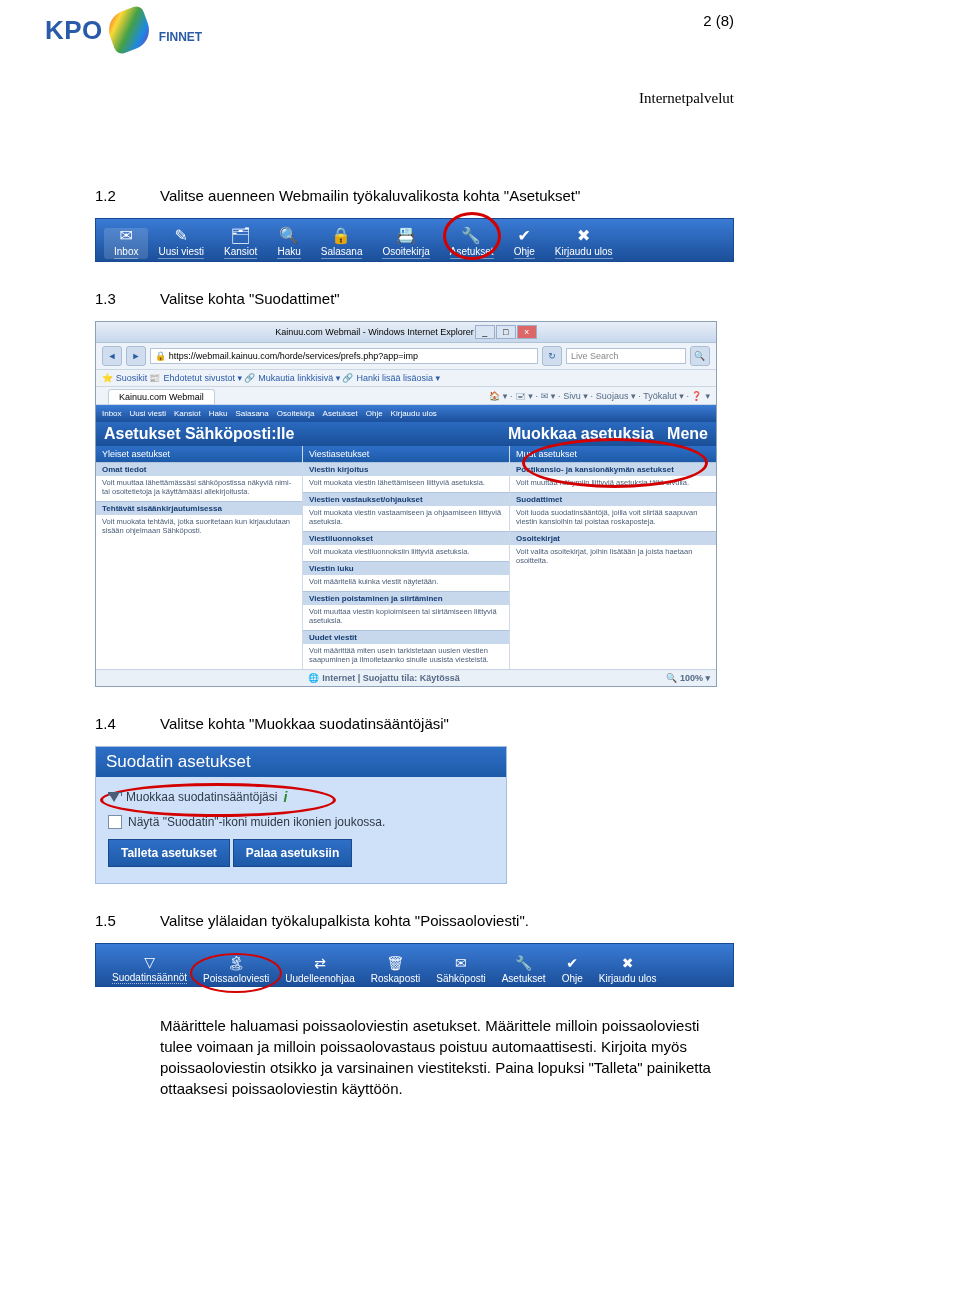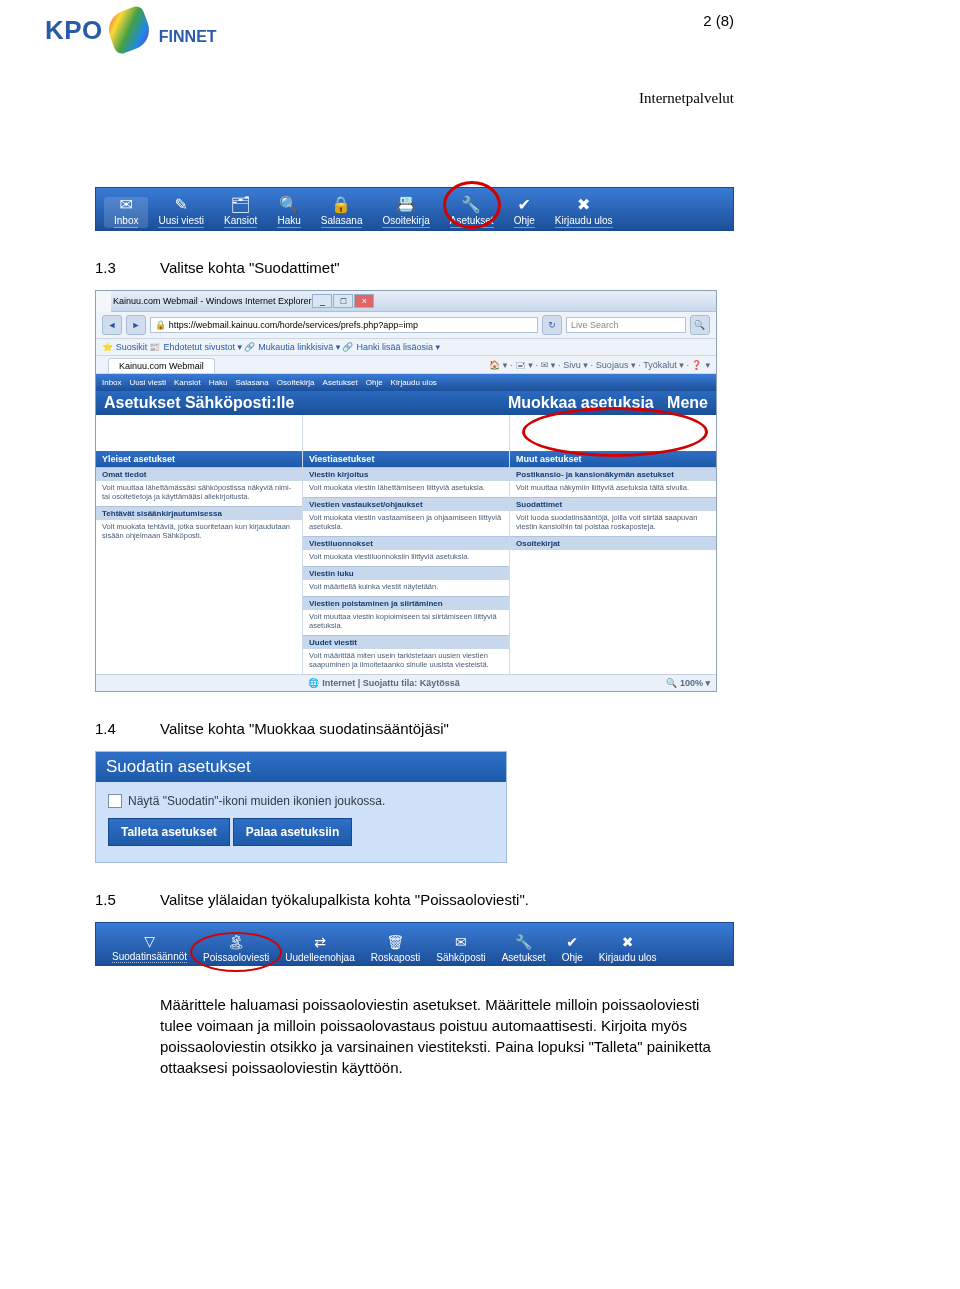--- a/index.html
+++ b/index.html
@@ -34,21 +34,21 @@
     width: 40px;
     height: 40px;
     margin: 0 6px;
     background: linear-gradient(135deg, #e53935 0%, #fdd835 25%, #43a047 50%, #1e88e5 75%, #8e24aa 100%);
     border-radius: 50% 20% 50% 20%;
     transform: rotate(-20deg);
   }
   .finnet {
     color: #2a5ba8;
     font-weight: bold;
-    font-size: 16px;
+    font-size: 12px;
     margin-left: 4px;
     margin-top: 14px;
   }
   .page-num {
     position: absolute;
     top: 12px;
     right: 95px;
     font-size: 15px;
   }
   .doc-title-right {
@@ -128,26 +128,25 @@
   .browser-window {
     margin: 12px 0 28px 0;
     width: 620px;
     border: 1px solid #8ca0b8;
     font-size: 9px;
     background: #f4f6f9;
     position: relative;
   }
   .bw-titlebar {
     background: linear-gradient(#e8eff8, #c7d8ec);
-    padding: 3px 2px;
-    display: flex;
-    justify-content: flex-start;
+    padding: 3px 16px;
+    display: flex;
+    justify-content: center;
     align-items: center;
     border-bottom: 1px solid #b0c2d8;
-    margin-left: 15px;
   }
   .bw-titlebar .wbtns span {
     display: inline-block;
     width: 18px;
     height: 12px;
     background: #d9e5f2;
     border: 1px solid #9bb0c8;
     margin-left: 1px;
     text-align: center;
     line-height: 12px;
@@ -228,24 +227,23 @@
     position: relative;
   }
   .col {
     flex: 1;
     border-right: 1px solid #d0dae6;
   }
   .col:last-child { border-right: none; }
   .col-head {
     background: linear-gradient(#2e6fc7,#1d5aa8);
     color: #fff;
-    font-weight: bold;
+    font-weight: normal;
     padding: 3px 6px;
     font-size: 9px;
-    margin-top: 36px;
   }
   .col-sub {
     background: #c7d7ec;
     color: #163e73;
     font-weight: bold;
     padding: 2px 6px;
     font-size: 8px;
     border-top: 1px solid #b0c4de;
   }
   .col-txt {
@@ -397,20 +395,24 @@
   <div class="logo-block">
     <span class="kpo-logo">KPO</span>
     <div class="swish"></div>
     <span class="finnet">FINNET</span>
   </div>
 
   <div class="page-num">2 (8)</div>
 
   <div class="doc-title-right">Internetpalvelut</div>
 
+  <div class="step">
+    <div class="step-num">1.2</div>
+    <div class="step-text">Valitse auenneen Webmailin työkaluvalikosta kohta "Asetukset"</div>
+  </div>
 
   <div class="toolbar-blue">
     <div class="tb-item inbox">
       <span class="ico">✉</span>
       <span class="lbl">Inbox</span>
     </div>
     <div class="tb-item">
       <span class="ico">✎</span>
       <span class="lbl">Uusi viesti</span>
     </div>
@@ -507,37 +509,44 @@
         <div class="col-txt">Voit määrittää miten usein tarkistetaan uusien viestien saapuminen ja ilmoitetaanko sinulle uusista viesteistä.</div>
       </div>
       <div class="col" style="position:relative">
         <div class="red-oval-big"></div>
         <div class="col-head">Muut asetukset</div>
         <div class="col-sub">Postikansio- ja kansionäkymän asetukset</div>
         <div class="col-txt">Voit muuttaa näkymiin liittyviä asetuksia tältä sivulla.</div>
         <div class="col-sub">Suodattimet</div>
         <div class="col-txt">Voit luoda suodatinsääntöjä, joilla voit siirtää saapuvan viestin kansioihin tai poistaa roskaposteja.</div>
         <div class="col-sub">Osoitekirjat</div>
+        <div class="col-txt">Voit valita osoitekirjat, joihin lisätään ja joista haetaan osoitteita.</div>
       </div>
     </div>
     <div class="bw-status">
       <span></span>
       <span>🌐 <span>Internet | Suojattu tila: Käytössä</span></span>
       <span>🔍 <span>100%</span> ▾</span>
     </div>
   </div>
 
   <div class="step">
     <div class="step-num">1.4</div>
     <div class="step-text">Valitse kohta "Muokkaa suodatinsääntöjäsi"</div>
   </div>
 
   <div class="panel">
     <div class="panel-title">Suodatin asetukset</div>
     <div class="panel-body">
+      <div class="panel-row">
+        <div class="red-oval-row"></div>
+        <span class="funnel"></span>
+        <span>Muokkaa suodatinsääntöjäsi</span>
+        <span class="info-i">i</span>
+      </div>
       <div class="panel-row">
         <span class="checkbox"></span>
         <span>Näytä "Suodatin"-ikoni muiden ikonien joukossa.</span>
       </div>
       <div class="panel-buttons">
         <div class="panel-btn">Talleta asetukset</div>
         <div class="panel-btn">Palaa asetuksiin</div>
       </div>
     </div>
   </div>

